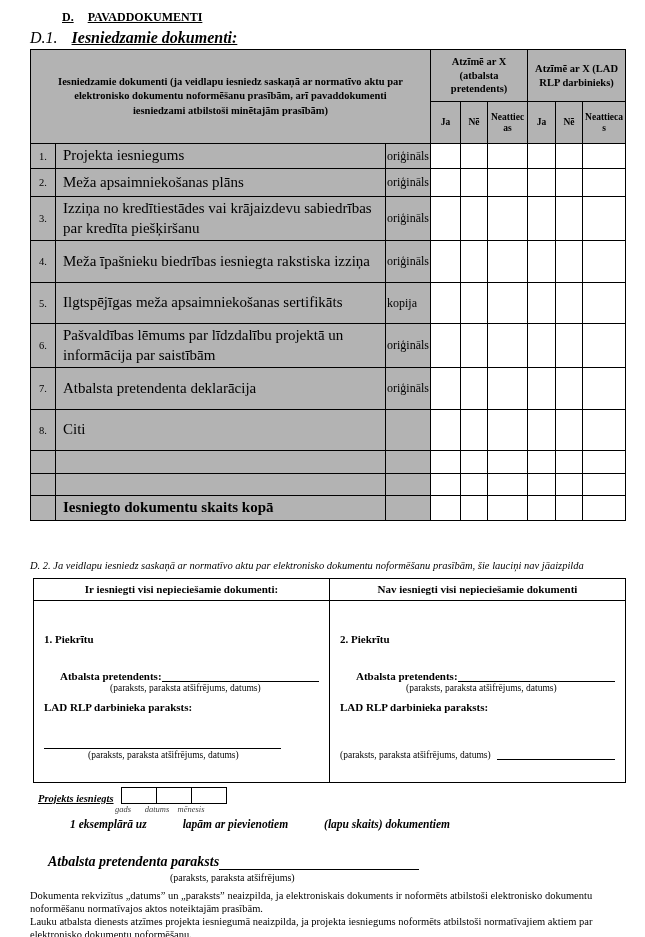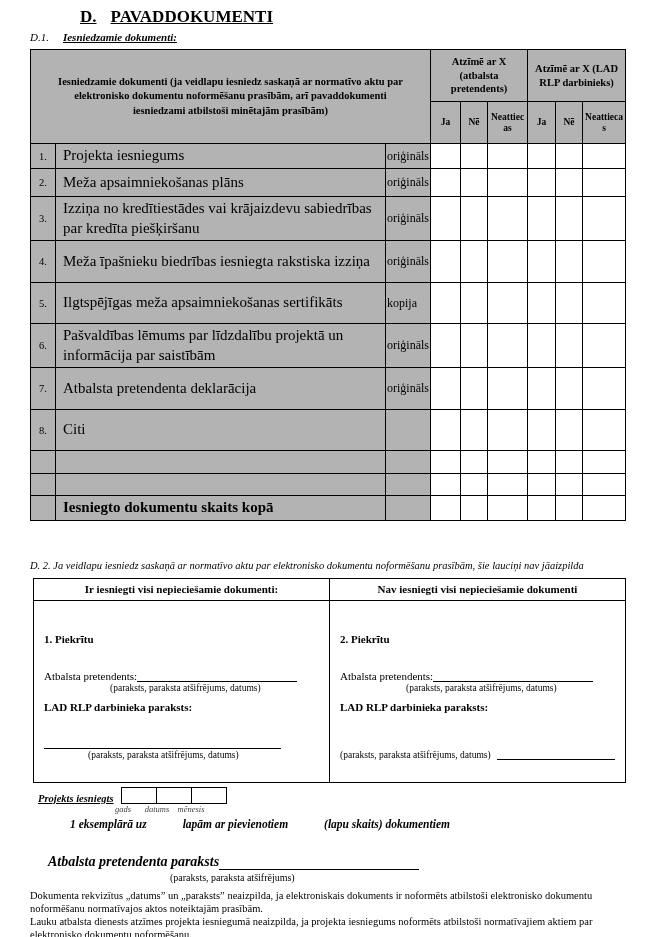--- a/index.html
+++ b/index.html
@@ -1,21 +1,21 @@
 <!DOCTYPE html>
 <html><head>
 <meta charset="utf-8">
 <style>
   html,body{margin:0;padding:0;background:#fff;}
   body{width:645px;font-family:"Liberation Serif",serif;color:#000;}
   .page{width:645px;height:937px;box-sizing:border-box;position:relative;padding:10px 20px 6px 30px;overflow:hidden;}
 
-  .title{margin-left:50px;font-weight:bold;font-size:17px;text-decoration:underline;height:14px;line-height:14px;}
+  .title{margin-left:32px;font-weight:bold;font-size:12px;text-decoration:underline;height:14px;line-height:14px;}
   .title .gap{display:inline-block;width:14px;}
-  .d1-line{margin-top:6px;font-size:11px;font-style:italic;height:15px;line-height:15px;}
+  .d1-line{margin-top:6px;font-size:16px;font-style:italic;height:15px;line-height:15px;}
   .d1-num{margin-right:14px;}
   .d1-title{font-weight:bold;text-decoration:underline;}
 
   table{border-collapse:collapse;}
   .t1{margin-top:4px;width:595px;table-layout:fixed;}
   .t1 th,.t1 td{border:1px solid #000;box-sizing:border-box;}
   .gray{background:#b3b3b3;}
   .t1 .main-h{font-weight:bold;text-align:center;font-size:10.5px;padding:4px 26px;line-height:1.35;vertical-align:middle;}
   .t1 .group-h{font-weight:bold;text-align:center;font-size:10.5px;padding:2px 3px;line-height:1.3;vertical-align:middle;}
   .t1 .sub-h{font-weight:bold;text-align:center;font-size:9.5px;padding:1px;vertical-align:middle;overflow-wrap:anywhere;line-height:1.15;}
@@ -26,21 +26,21 @@
   .t1 .total td.doc{font-weight:bold;}
 
   .d2-note{margin-top:38px;font-style:italic;font-size:10.5px;height:14px;line-height:14px;}
   .t2{margin-top:5px;width:592px;table-layout:fixed;margin-left:3px;}
   .t2 th,.t2 td{border:1px solid #000;box-sizing:border-box;}
   .t2 th{font-weight:bold;font-size:11px;text-align:center;padding:3px;height:22px;}
   .t2 td{vertical-align:top;height:182px;padding:18px 10px;}
   .cellflex{display:flex;flex-direction:column;height:100%;font-size:11px;}
   .agree{font-weight:bold;margin-top:14px;}
   .sig-row{display:flex;align-items:flex-end;margin-top:24px;}
-  .sig-row .lbl{font-weight:normal;white-space:nowrap;}
+  .sig-row .lbl{font-weight:bold;white-space:nowrap;margin-left:16px;}
   .fill-line{flex:1;border-bottom:1px solid #000;height:12px;max-width:160px;}
   .caption{font-size:9.5px;margin-top:1px;}
   .cap-indent{margin-left:66px;}
   .cap-indent2{margin-left:44px;}
   .lad{font-weight:bold;margin-top:8px;}
   .spacer{flex:1;}
   .bottom-line{border-bottom:1px solid #000;width:86%;}
   .cap-line-row{display:flex;align-items:flex-end;margin-bottom:4px;}
   .cap-line-row .fill-line2{flex:1;border-bottom:1px solid #000;height:10px;margin-left:6px;}
   .left-bottom{margin-bottom:4px;}

